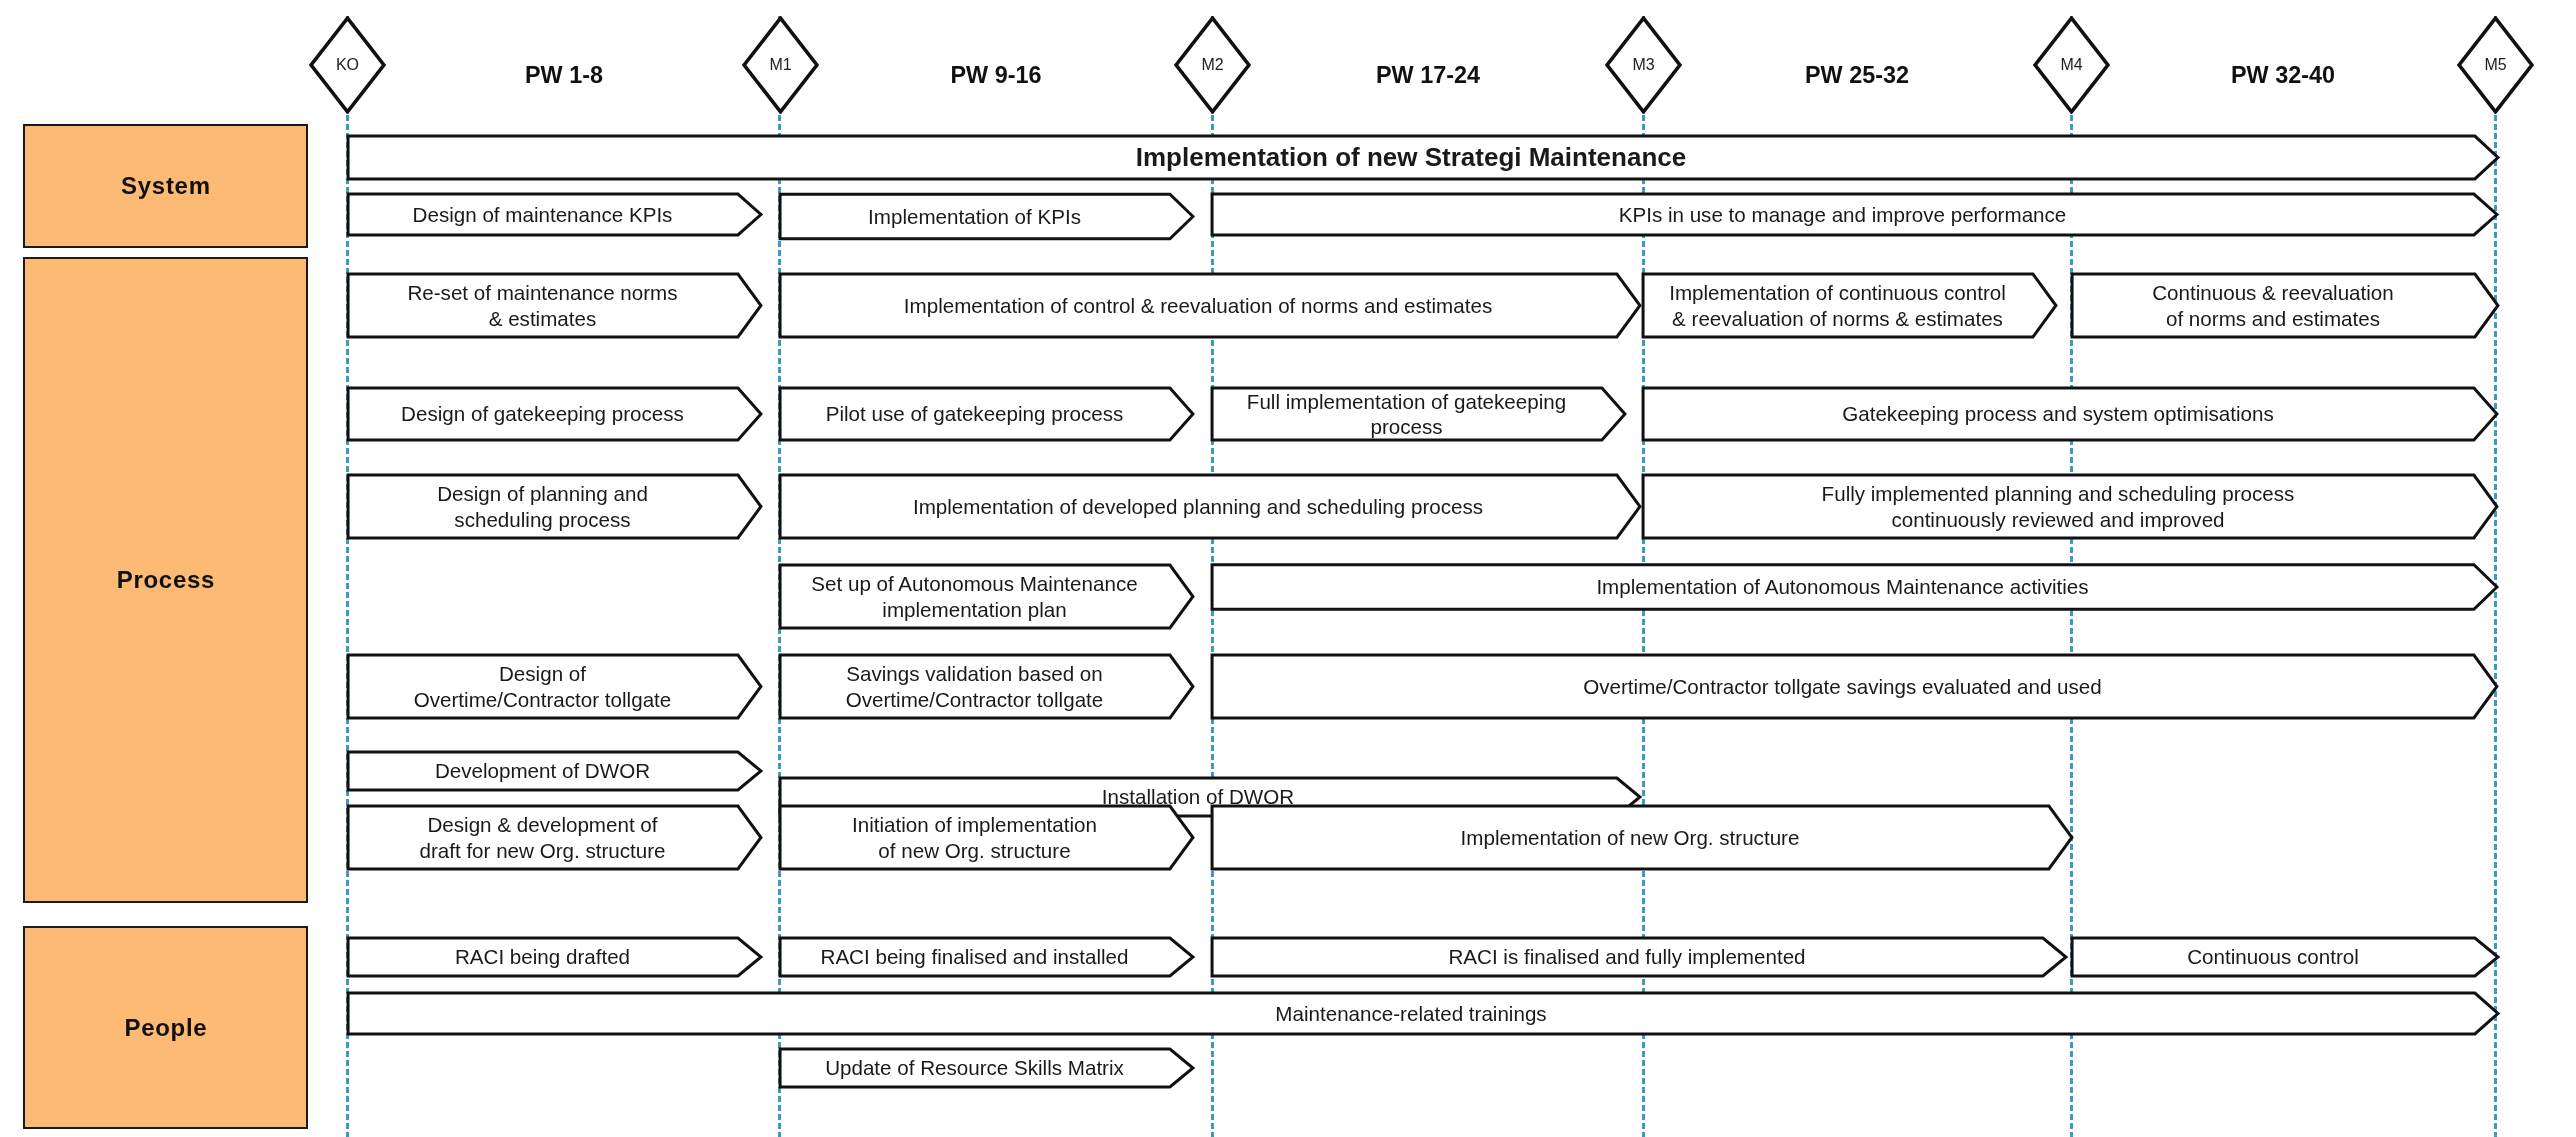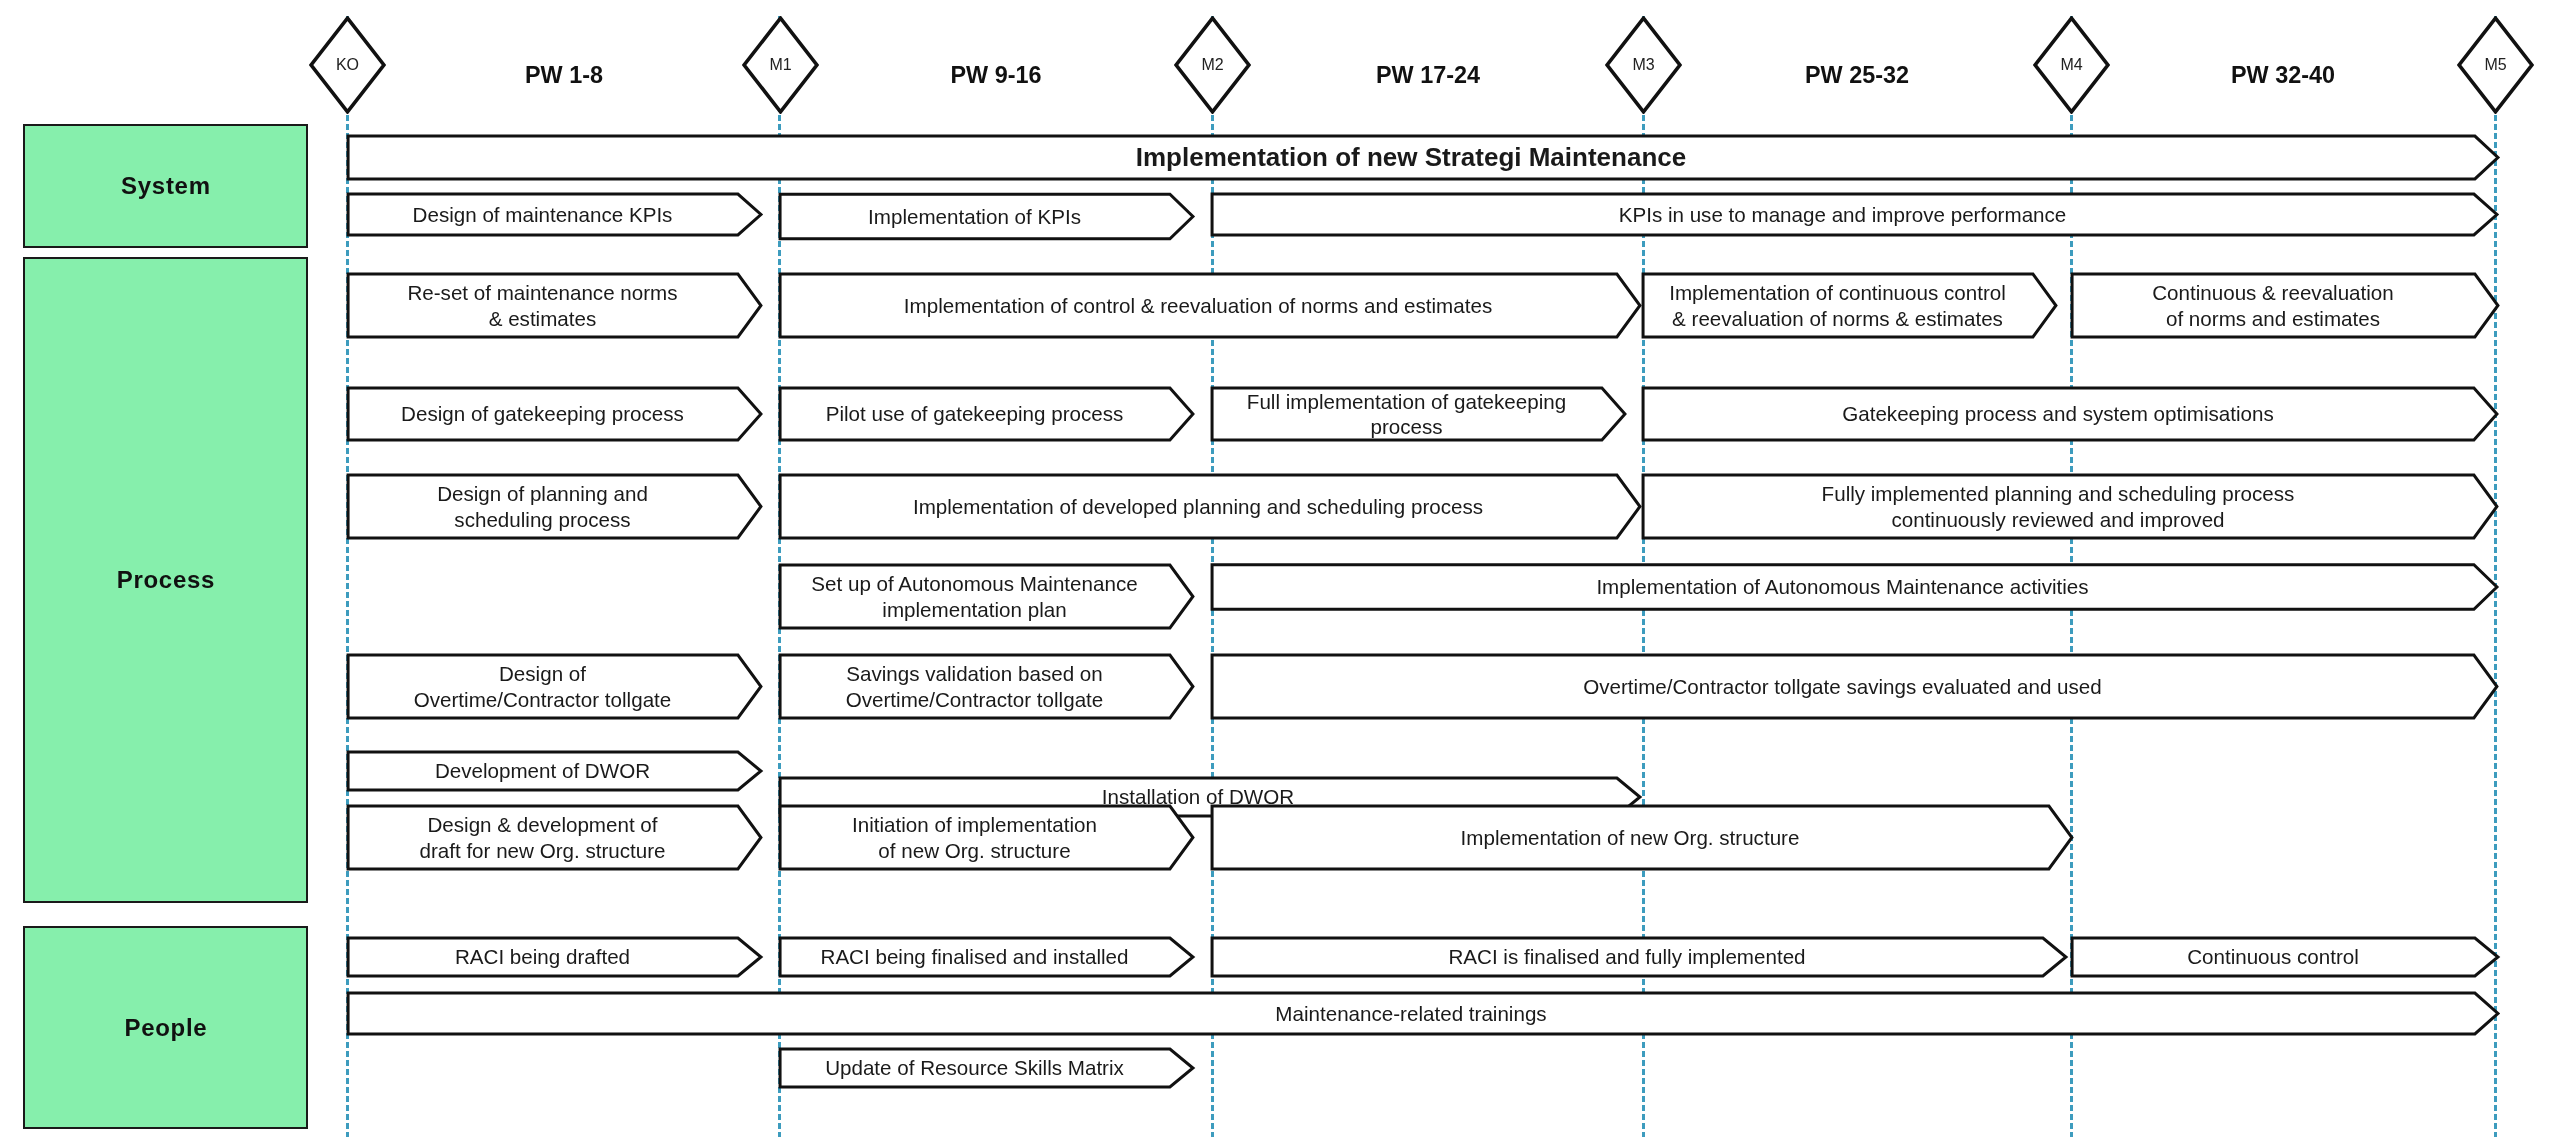--- a/index.html
+++ b/index.html
@@ -3,21 +3,21 @@
 <meta charset="utf-8">
 <style>
   html,body{margin:0;padding:0;background:#ffffff;}
   body{font-family:"Liberation Sans", sans-serif;color:#111;}
   #stage{position:relative;width:2576px;height:1138px;background:#fff;overflow:hidden;}
 
   
   .lane-box{
     position:absolute;
     border:2.1px solid #1a1a1a;
-    background:#86efac;
+    background:#fdba74;
     display:flex;align-items:center;justify-content:center;
     box-sizing:border-box;
   }
   .lane-label{
     font-weight:bold;
     font-size:24px;
     letter-spacing:0.7px;
     color:#111;
   }
 

